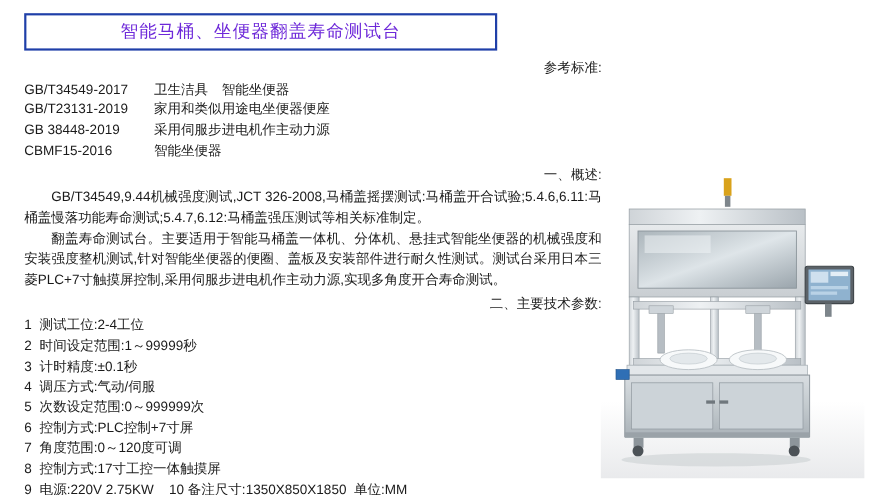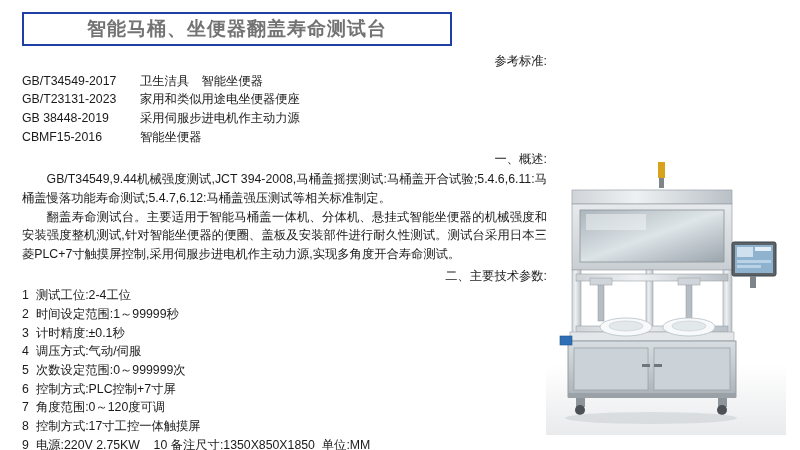--- a/index.html
+++ b/index.html
@@ -25,23 +25,23 @@
     top: 12px;
     width: 430px;
     height: 34px;
     border: 2px solid #1f3fa8;
     box-sizing: border-box;
     display: flex;
     align-items: center;
     justify-content: center;
   }
   .title-text {
-    font-size: 19px;
-    font-weight: bold;
-    color: #737373;
+    font-size: 16px;
+    font-weight: normal;
+    color: #6d28d9;
     letter-spacing: 1px;
     white-space: nowrap;
   }
   
   .logo {
     position: absolute;
     right: 18px;
     top: 14px;
     display: flex;
     align-items: flex-start;
@@ -129,34 +129,34 @@
 
   <div class="content">
 
     <div class="sec-head">参考标准:</div>
 
     <div class="std-line">
       <span class="std-code">GB/T34549-2017</span>
       <span class="std-name">卫生洁具　智能坐便器</span>
     </div>
     <div class="std-line">
-      <span class="std-code">GB/T23131-2023</span>
+      <span class="std-code">GB/T23131-2019</span>
       <span class="std-name">家用和类似用途电坐便器便座</span>
     </div>
     <div class="std-line">
       <span class="std-code">GB 38448-2019</span>
       <span class="std-name">采用伺服步进电机作主动力源</span>
     </div>
     <div class="std-line">
       <span class="std-code">CBMF15-2016</span>
       <span class="std-name">智能坐便器</span>
     </div>
 
     <div class="sec-head overview-head">一、概述:</div>
-    <div class="para indent2">GB/T34549,9.44机械强度测试,JCT 394-2008,马桶盖摇摆测试:马桶盖开合试验;5.4.6,6.11:马桶盖慢落功能寿命测试;5.4.7,6.12:马桶盖强压测试等相关标准制定。</div>
+    <div class="para indent2">GB/T34549,9.44机械强度测试,JCT 326-2008,马桶盖摇摆测试:马桶盖开合试验;5.4.6,6.11:马桶盖慢落功能寿命测试;5.4.7,6.12:马桶盖强压测试等相关标准制定。</div>
     <div class="para indent2">翻盖寿命测试台。主要适用于智能马桶盖一体机、分体机、悬挂式智能坐便器的机械强度和安装强度整机测试,针对智能坐便器的便圈、盖板及安装部件进行耐久性测试。测试台采用日本三菱PLC+7寸触摸屏控制,采用伺服步进电机作主动力源,实现多角度开合寿命测试。</div>
 
     <div class="sec-head spec-head">二、主要技术参数:</div>
 
     <div class="spec-line">
       <span class="spec-idx">1</span><span>测试工位</span>:<span>2-4工位</span>
     </div>
     <div class="spec-line">
       <span class="spec-idx">2</span><span>时间设定范围</span>:<span>1～99999秒</span>
     </div>

